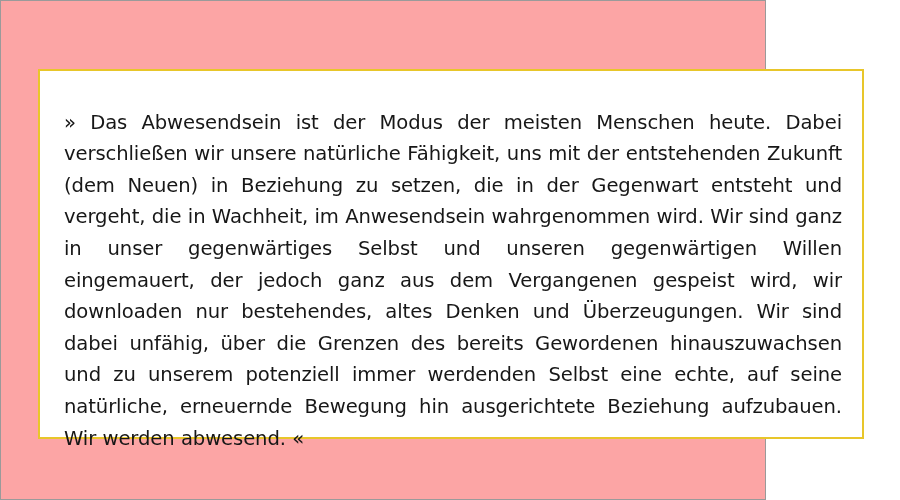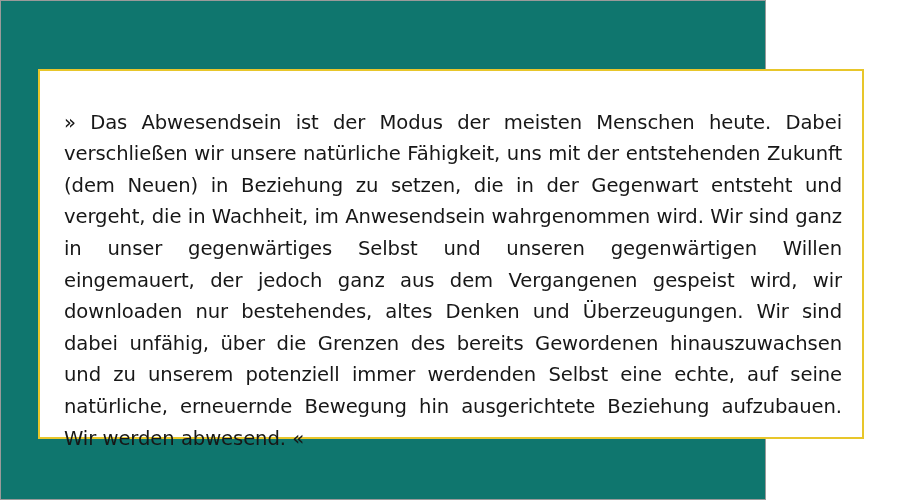--- a/index.html
+++ b/index.html
@@ -10,21 +10,21 @@
     width: 900px;
     height: 500px;
     background: #ffffff;
     font-family: "DejaVu Sans", sans-serif;
     overflow: hidden;
   }
   .page {
     position: relative;
     width: 766px;
     height: 500px;
-    background: #0f766e;
+    background: #fca5a5;
     box-sizing: border-box;
     border: 1px solid #9a9a9a;
   }
   .quote-box {
     position: absolute;
     left: 37px;
     top: 68px;
     width: 826px;
     height: 370px;
     box-sizing: border-box;

